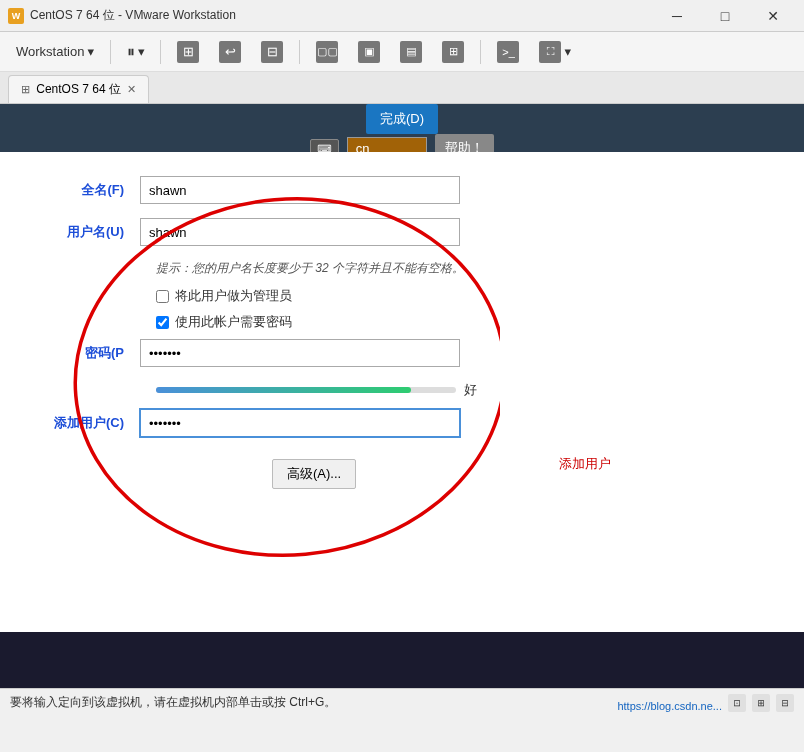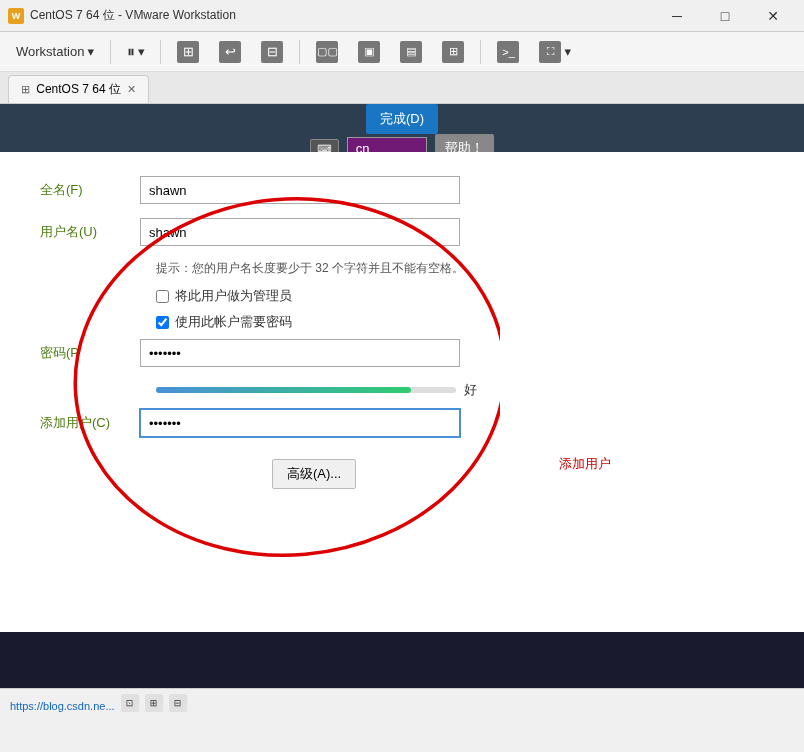--- a/index.html
+++ b/index.html
@@ -140,21 +140,21 @@
     }
     .keyboard-icon-box {
       background: #555;
       border: 1px solid #888;
       padding: 3px 6px;
       color: white;
       font-size: 10px;
       border-radius: 2px;
     }
     .lang-input {
-      background: #701a75;
+      background: #a16207;
       border: 1px solid #999;
       color: white;
       padding: 3px 8px;
       font-size: 13px;
       width: 80px;
     }
     .help-btn {
       background: #888;
       color: white;
       border: none;
@@ -171,39 +171,41 @@
       min-height: 480px;
       position: relative;
     }
     .form-row {
       display: flex;
       align-items: center;
       margin-bottom: 14px;
     }
     .form-label {
       width: 100px;
-      text-align: left;
+      text-align: right;
       padding-right: 16px;
       font-size: 13px;
-      color: #4d7c0f;
+      color: #1d4ed8;
+      font-weight: bold;
     }
     .form-input {
       flex: 1;
       max-width: 320px;
       height: 28px;
       border: 1px solid #aaa;
       padding: 0 8px;
       font-size: 13px;
       outline: none;
     }
     .hint-text {
       font-size: 12px;
       color: #555;
       margin-left: 116px;
       margin-bottom: 10px;
+      font-style: italic;
     }
     .checkbox-row {
       display: flex;
       align-items: center;
       margin-left: 116px;
       margin-bottom: 8px;
       gap: 6px;
       font-size: 13px;
       color: #333;
     }
@@ -410,20 +412,21 @@
       <button class="advanced-btn">高级(A)...</button>
     </div>
 
     <svg style="position:absolute; top: 30px; left: 60px; width: 440px; height: 380px; pointer-events: none;">
       <ellipse cx="230" cy="195" rx="215" ry="178" fill="none" stroke="#dd0000" stroke-width="3.5" transform="rotate(-5, 230, 195)"></ellipse>
     </svg>
 
   </div>
 
   <div class="status-bar">
+    <span>要将输入定向到该虚拟机，请在虚拟机内部单击或按 Ctrl+G。</span>
     <div class="status-bar-right">
       <span style="color:#1565c0; font-size:11px;">https://blog.csdn.ne...</span>
       <div class="status-icon" style="background:#e0e0e0; color:#333;">⊡</div>
       <div class="status-icon" style="background:#e0e0e0; color:#333;">⊞</div>
       <div class="status-icon" style="background:#e0e0e0; color:#333;">⊟</div>
     </div>
   </div>
 
 </div>
 

